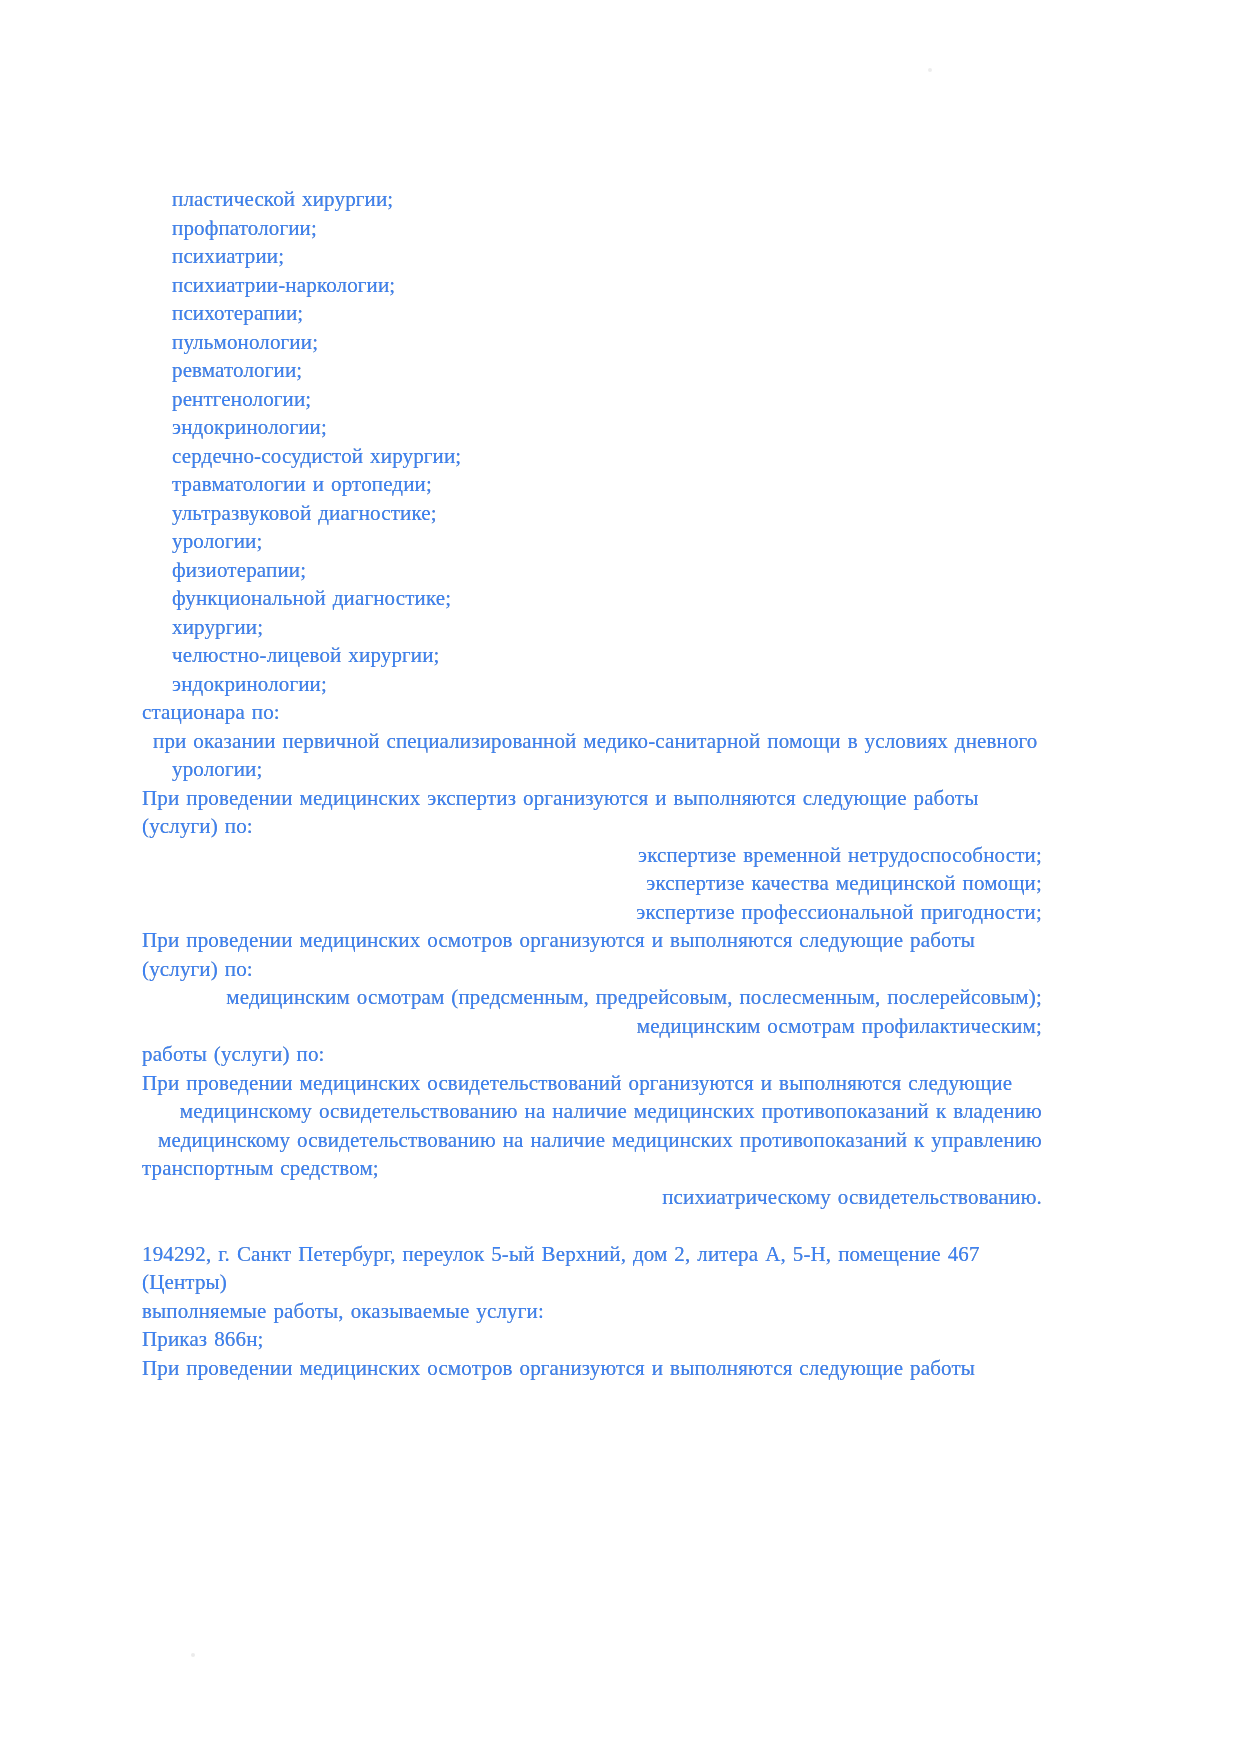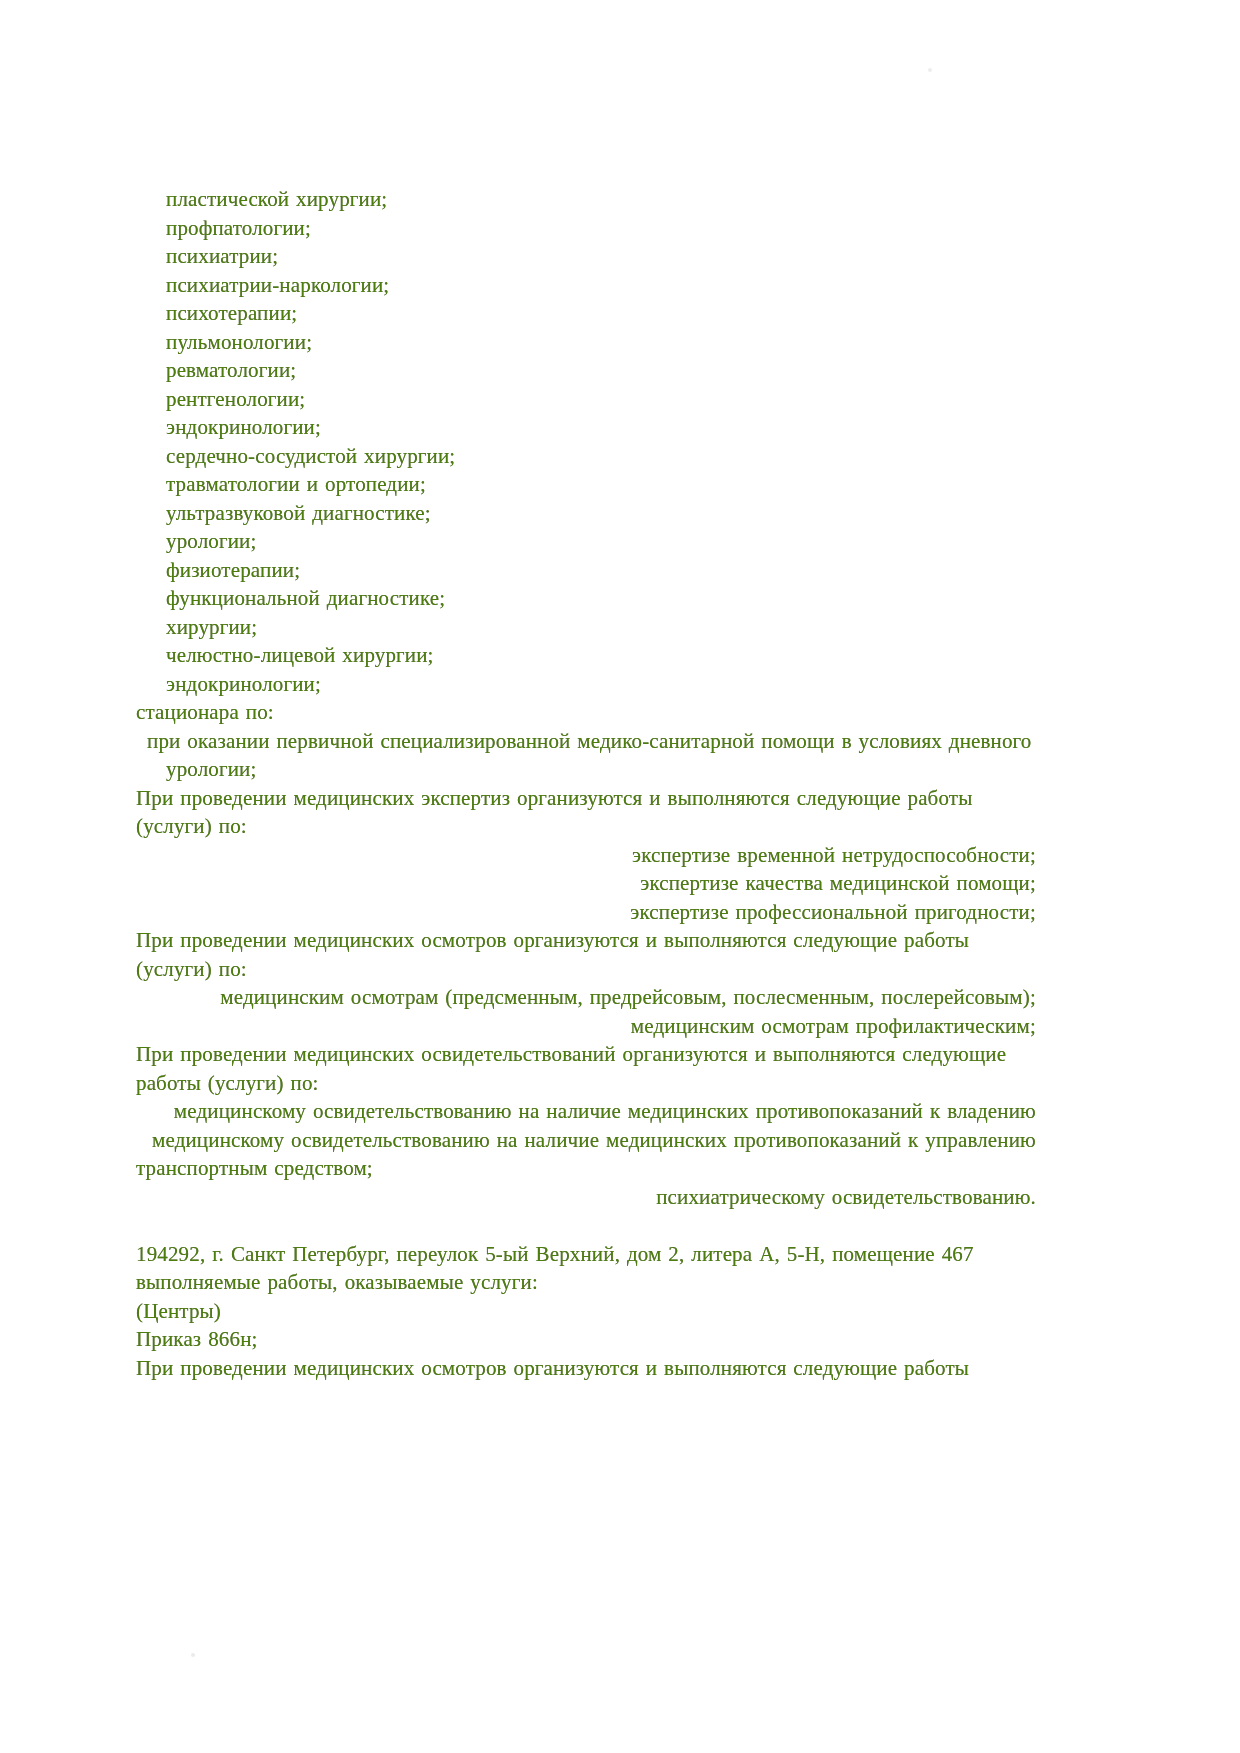--- a/index.html
+++ b/index.html
@@ -12,25 +12,25 @@
   }
   .page {
     position: relative;
     width: 1240px;
     height: 1753px;
     background: #ffffff;
     font-family: "Liberation Serif", "DejaVu Serif", serif;
   }
   .textblock {
     position: absolute;
-    left: 136px;
+    left: 142px;
     top: 185px;
     font-size: 21px;
     line-height: 28.5px;
-    color: #4d7c0f;
+    color: #3b82f6;
     letter-spacing: 0.15px;
     word-spacing: 1.5px;
     text-shadow: 0 0 0.6px rgba(45,45,45,0.55);
   }
   .ln { white-space: nowrap; }
   .i1  { padding-left: 16px; text-align: right; }  
   .i1a { padding-left: 11px; }  
   .i2  { padding-left: 30px; }  
   .blank { height: 28.5px; }
   .speck {
@@ -71,30 +71,30 @@
     <div class="ln i2">урологии;</div>
     <div class="ln">При проведении медицинских экспертиз организуются и выполняются следующие работы</div>
     <div class="ln">(услуги) по:</div>
     <div class="ln i1">экспертизе временной нетрудоспособности;</div>
     <div class="ln i1">экспертизе качества медицинской помощи;</div>
     <div class="ln i1">экспертизе профессиональной пригодности;</div>
     <div class="ln">При проведении медицинских осмотров организуются и выполняются следующие работы</div>
     <div class="ln">(услуги) по:</div>
     <div class="ln i1">медицинским осмотрам (предсменным, предрейсовым, послесменным, послерейсовым);</div>
     <div class="ln i1">медицинским осмотрам профилактическим;</div>
+    <div class="ln">работы (услуги) по:</div>
     <div class="ln">При проведении медицинских освидетельствований организуются и выполняются следующие</div>
-    <div class="ln">работы (услуги) по:</div>
     <div class="ln i1">медицинскому освидетельствованию на наличие медицинских противопоказаний к владению</div>
     <div class="ln i1">медицинскому освидетельствованию на наличие медицинских противопоказаний к управлению</div>
     <div class="ln">транспортным средством;</div>
     <div class="ln i1">психиатрическому освидетельствованию.</div>
     <div class="blank"></div>
     <div class="ln">194292, г. Санкт Петербург, переулок 5-ый Верхний, дом 2, литера А, 5-Н, помещение 467</div>
+    <div class="ln">(Центры)</div>
     <div class="ln">выполняемые работы, оказываемые услуги:</div>
-    <div class="ln">(Центры)</div>
     <div class="ln">Приказ 866н;</div>
     <div class="ln">При проведении медицинских осмотров организуются и выполняются следующие работы</div>
   </div>
 
   <div class="speck s1"></div>
   <div class="speck s2"></div>
   <div class="speck s3"></div>
 </div>
 
 </body></html>

